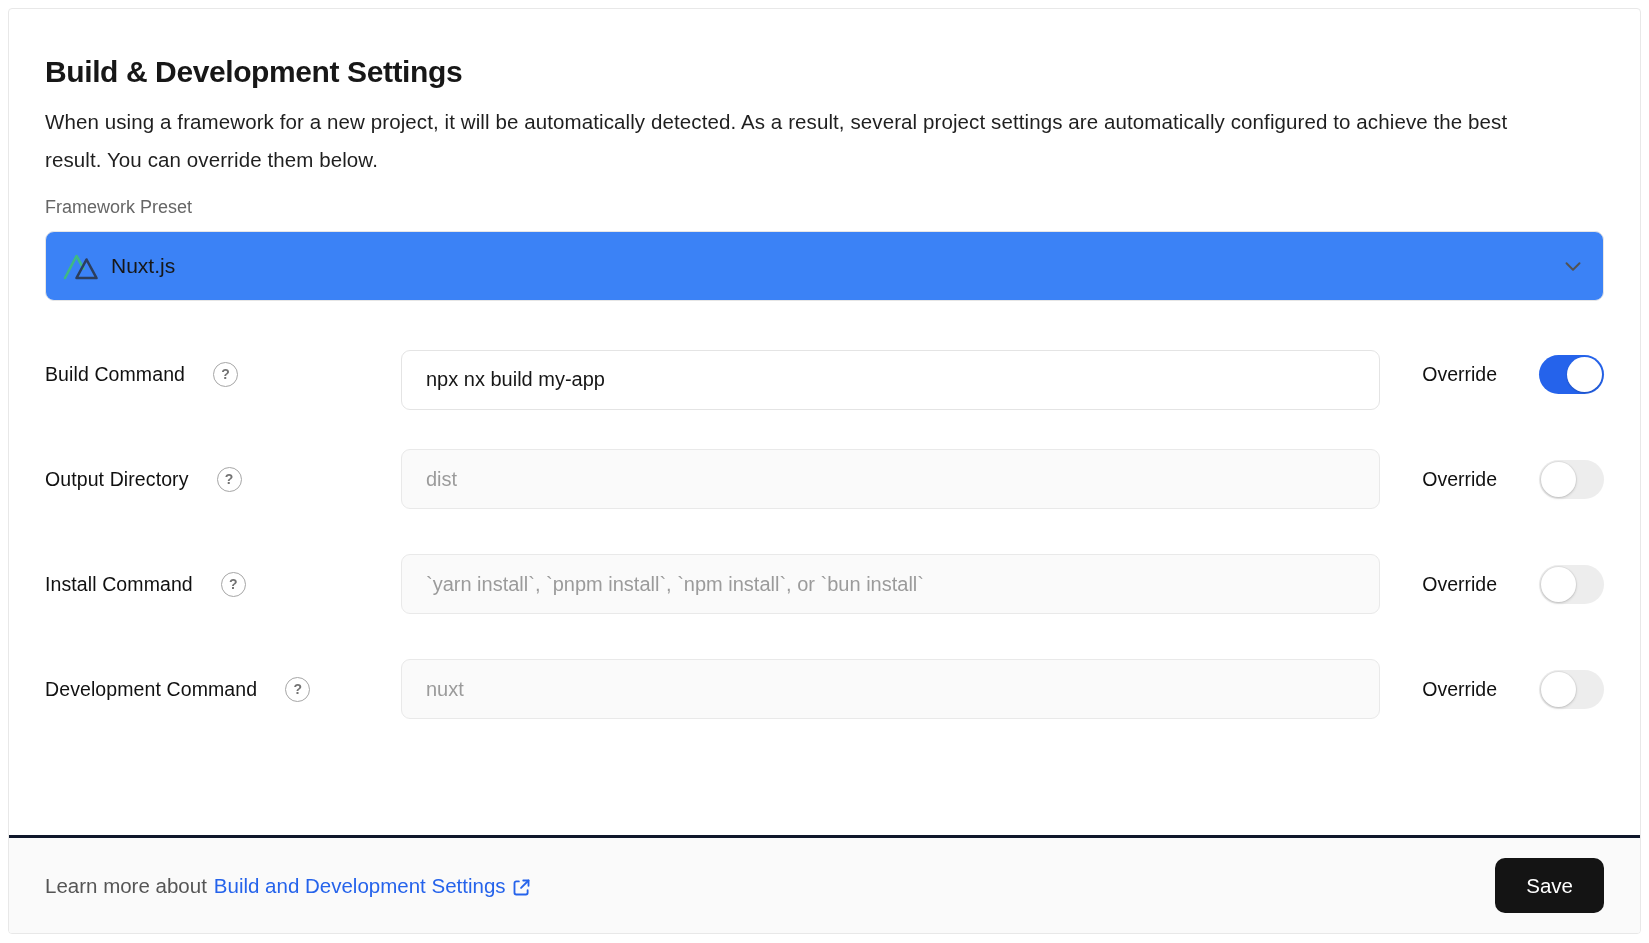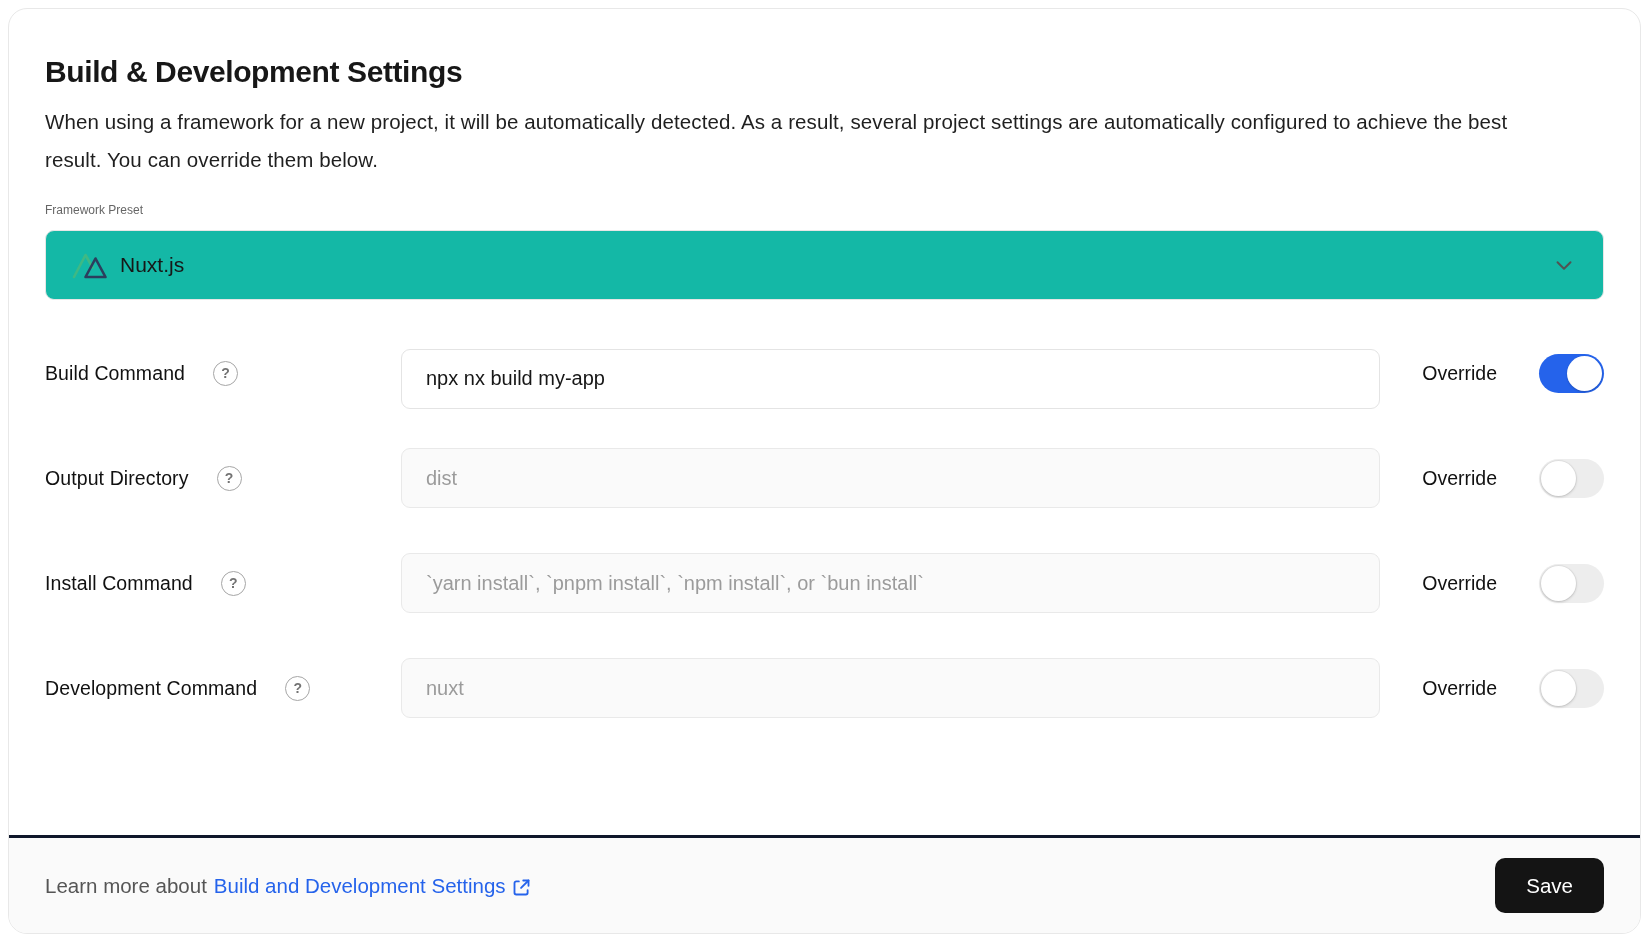--- a/index.html
+++ b/index.html
@@ -2,43 +2,43 @@
 <html><head>
 <meta charset="utf-8">
 <style>
   * { margin:0; padding:0; box-sizing:border-box; }
   html,body { width:1649px; height:943px; background:#ffffff; font-family:"Liberation Sans", sans-serif; }
   body { padding:8px; }
 
   .card {
     width:1633px; height:926px;
     border:1px solid #e8e8e8;
-    border-radius:19px;
+    border-radius:4px;
     background:#ffffff;
     display:flex; flex-direction:column;
     overflow:hidden;
   }
   .card-body { padding:46px 36px 0 36px; flex:1; }
 
   .page-title {
     font-size:30px; font-weight:700; color:#171717; letter-spacing:-0.4px;
   }
   .page-desc {
     margin-top:14px; font-size:20.5px; color:#1f1f1f; line-height:38px;
     max-width:1470px; letter-spacing:0.1px;
   }
 
   .field-label {
-    margin-top:24px; font-size:12px; color:#666666;
+    margin-top:18px; font-size:18px; color:#666666;
   }
 
   .framework-select {
     margin-top:13px; height:70px; width:1559px;
-    border:1px solid #e6e6e6; border-radius:9px; background:#14b8a6;
-    display:flex; align-items:center; padding:0 26px; cursor:pointer;
+    border:1px solid #e6e6e6; border-radius:9px; background:#3b82f6;
+    display:flex; align-items:center; padding:0 17px; cursor:pointer;
   }
   .framework-select .fw-icon { width:36px; height:30px; display:flex; align-items:center; }
   .framework-select .fw-name { margin-left:12px; font-size:21px; color:#171717; }
   .framework-select .chevron { margin-left:auto; display:flex; }
 
   .rows { margin-top:43px; }
   .setting-row {
     display:flex; align-items:center; height:60px; margin-bottom:45px;
   }
   .row-label-wrap {

